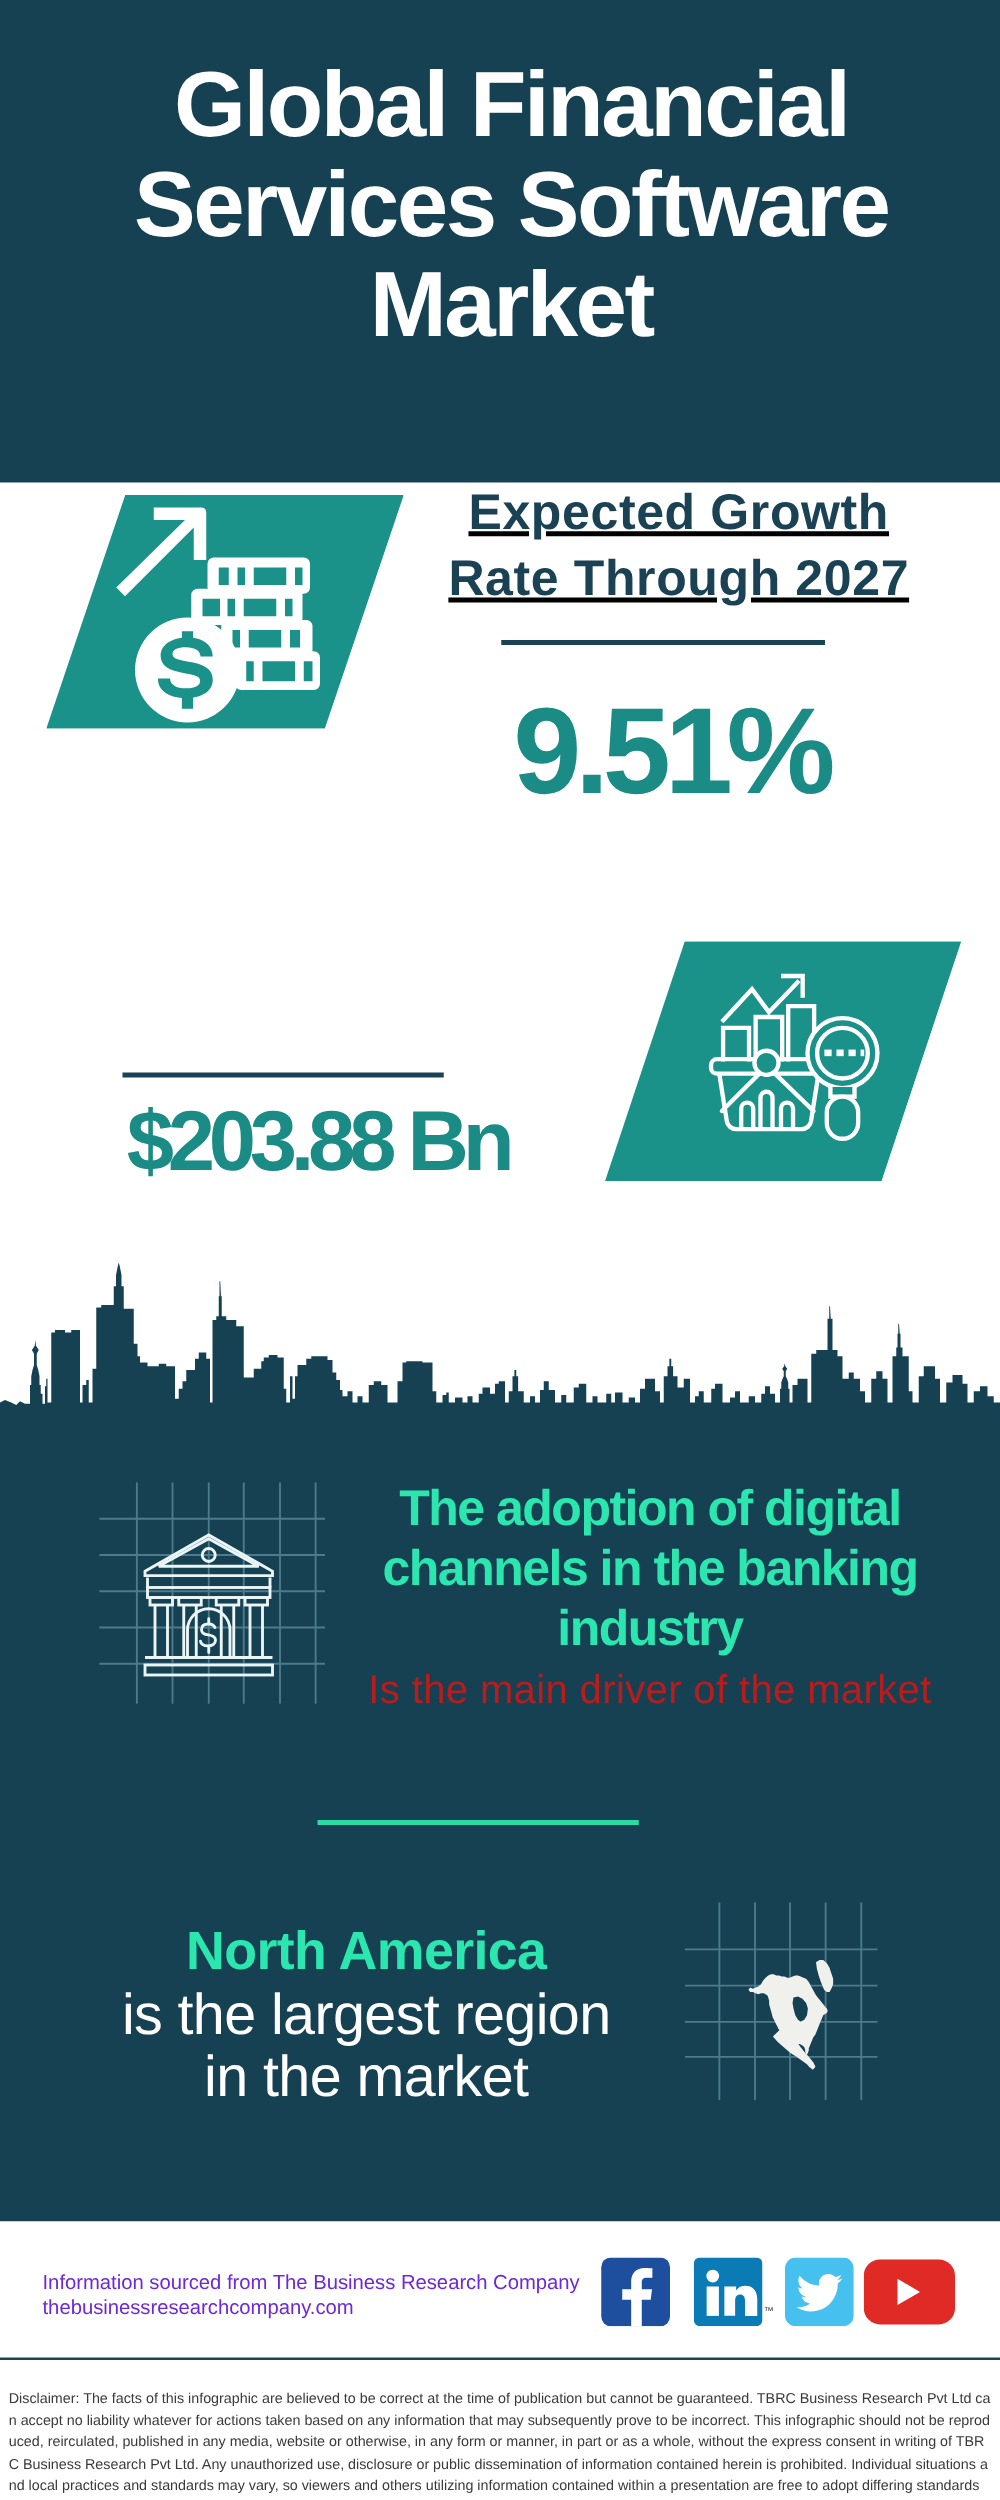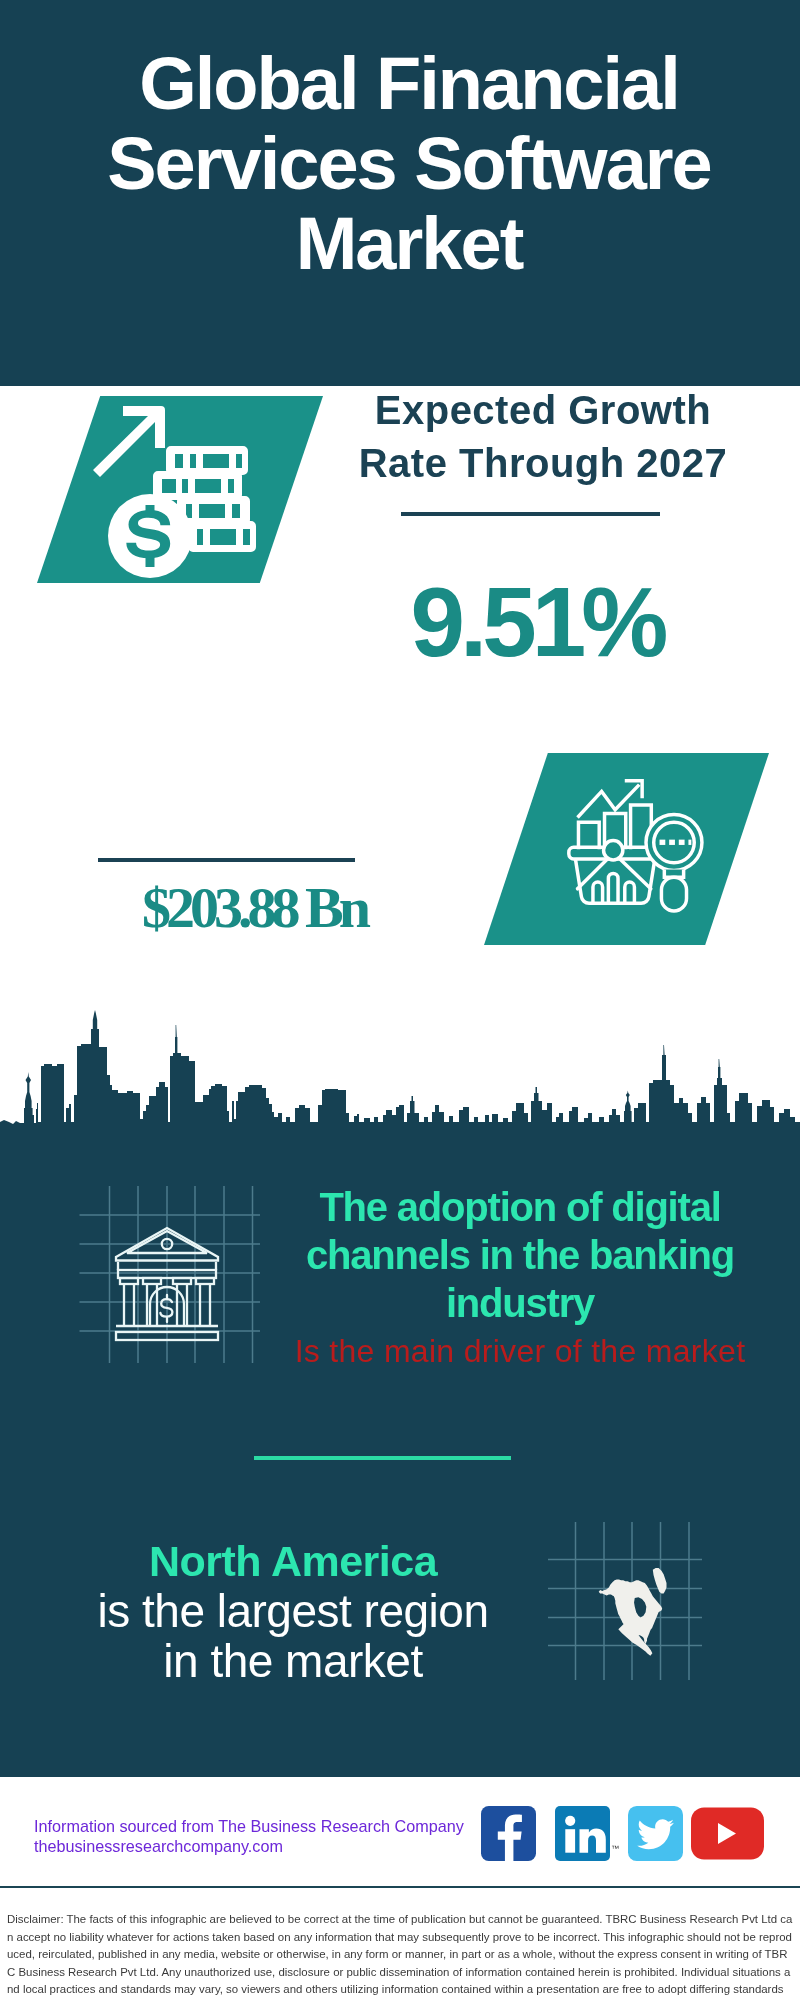--- a/index.html
+++ b/index.html
@@ -13,26 +13,26 @@
      font-size:74px;font-weight:bold;line-height:80px;letter-spacing:-2px;}
 
   
   .para{position:absolute;background:#1a9189;}
 
   
   .stat1-icon{left:37px;top:396px;width:286px;height:187px;
      clip-path:polygon(22.1% 0,100% 0,77.9% 100%,0 100%);}
   .stat1-svg{position:absolute;left:86px;top:400px;width:180px;height:187px;}
 
-  .stat1-text{position:absolute;left:333px;top:384px;width:420px;text-align:center;}
+  .stat1-text{position:absolute;left:333px;top:384px;width:420px;text-align:center;text-decoration:underline;}
   .stat-label{color:#1b4254;font-size:40px;font-weight:bold;line-height:53px;letter-spacing:0.5px;}
   .rule1{position:absolute;left:401px;top:512px;width:259px;height:4px;background:#1b4254;}
   .stat-value{color:#1a8b85;font-weight:bold;line-height:1.0;}
-  .v1{font-size:98px;letter-spacing:-5px;margin-top:22px;}
-  .v2{font-size:58px;letter-spacing:-5px;font-family:Liberation Serif, serif;}
+  .v1{font-size:98px;letter-spacing:-5px;}
+  .v2{font-size:68px;letter-spacing:-5px;}
 
   
   .stat2-text{position:absolute;left:43px;top:731px;width:420px;text-align:center;}
   .rule2{position:absolute;left:98px;top:858px;width:257px;height:4px;background:#1b4254;}
   .stat2-icon{left:484px;top:753px;width:285px;height:192px;
      clip-path:polygon(22.4% 0,100% 0,77.6% 100%,0 100%);}
   .stat2-svg{position:absolute;left:564px;top:775px;width:164px;height:164px;}
 
   
   .skyline{position:absolute;left:0;top:1003px;width:800px;height:160px;display:block;}

